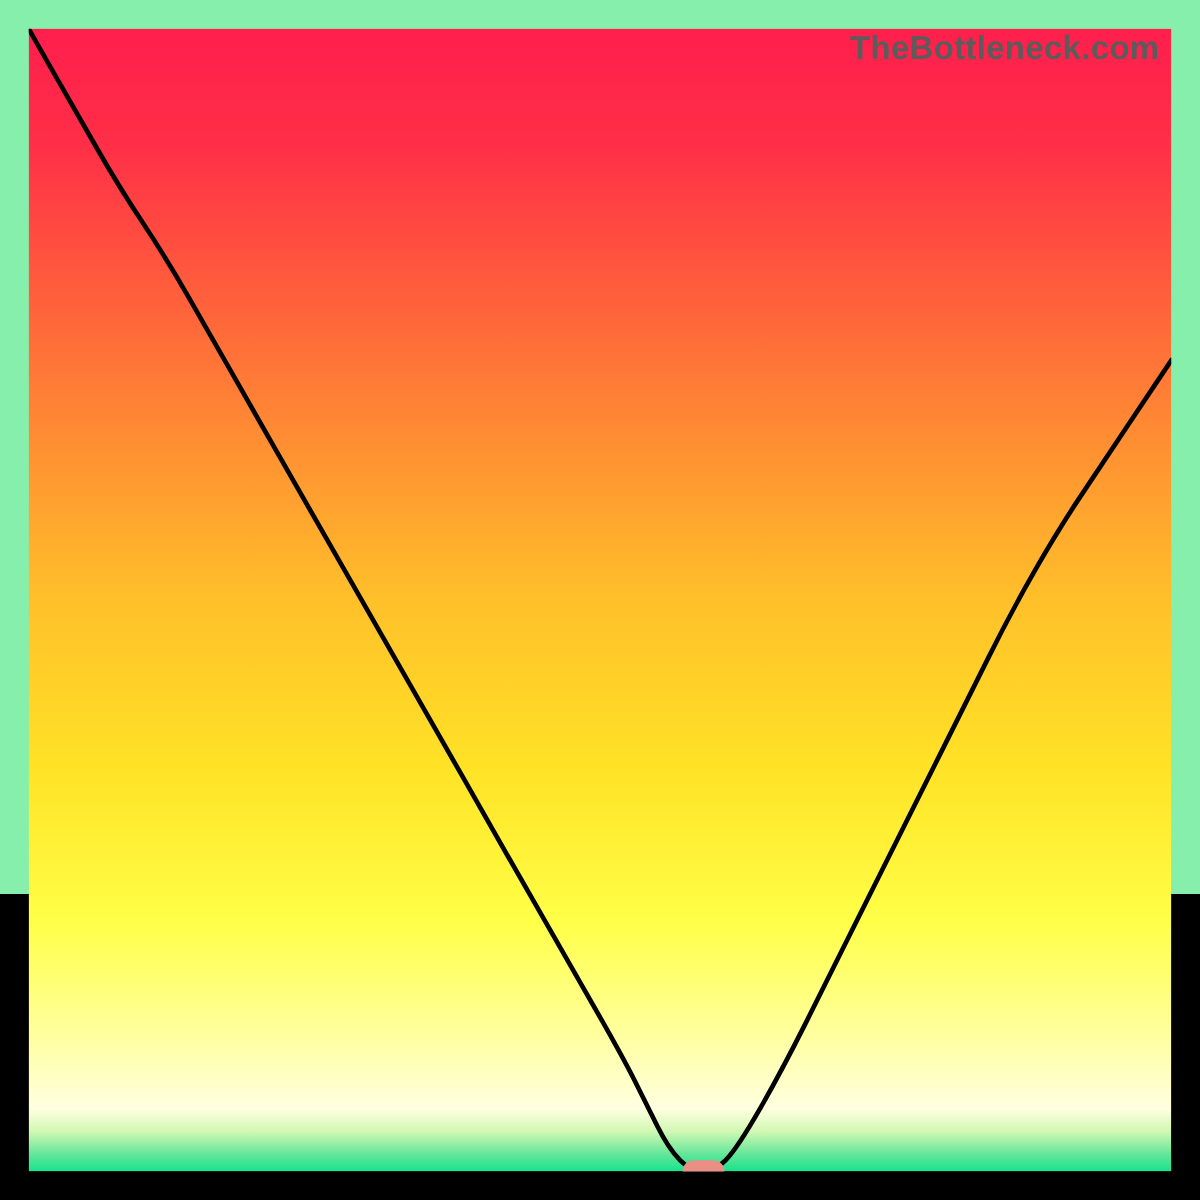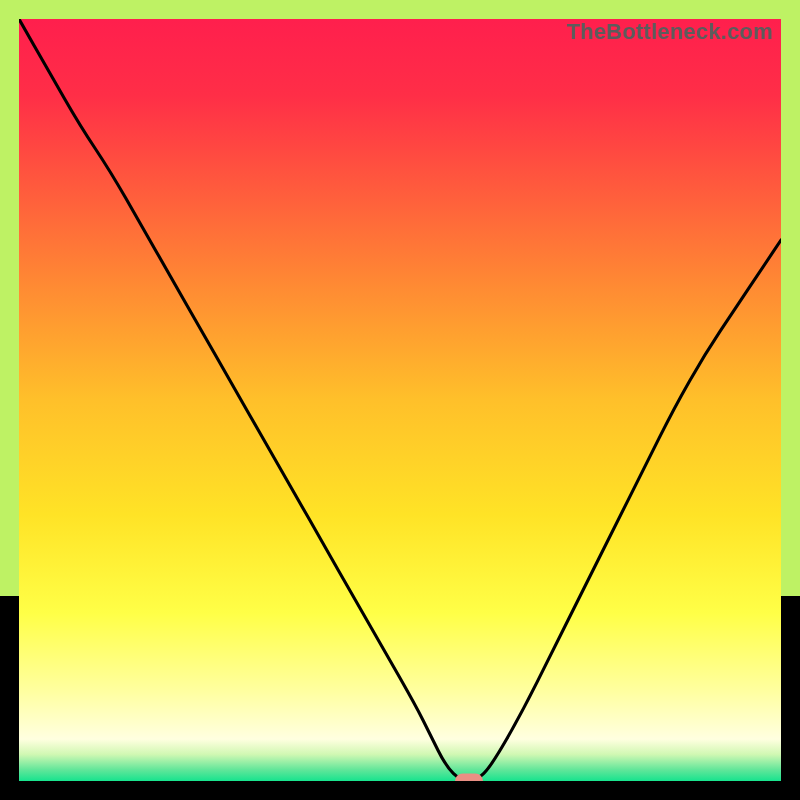--- a/index.html
+++ b/index.html
@@ -7,21 +7,21 @@
     padding: 0;
     width: 800px;
     height: 800px;
     background: #000;
     overflow: hidden;
   }
   .stage {
     position: relative;
     width: 800px;
     height: 596px;
-    background: #bef264;
+    background: #86efac;
   }
   .plot {
     position: absolute;
     left: 19px;
     top: 19px;
     width: 762px;
     height: 762px;
     overflow: hidden;
   }
   .watermark {

